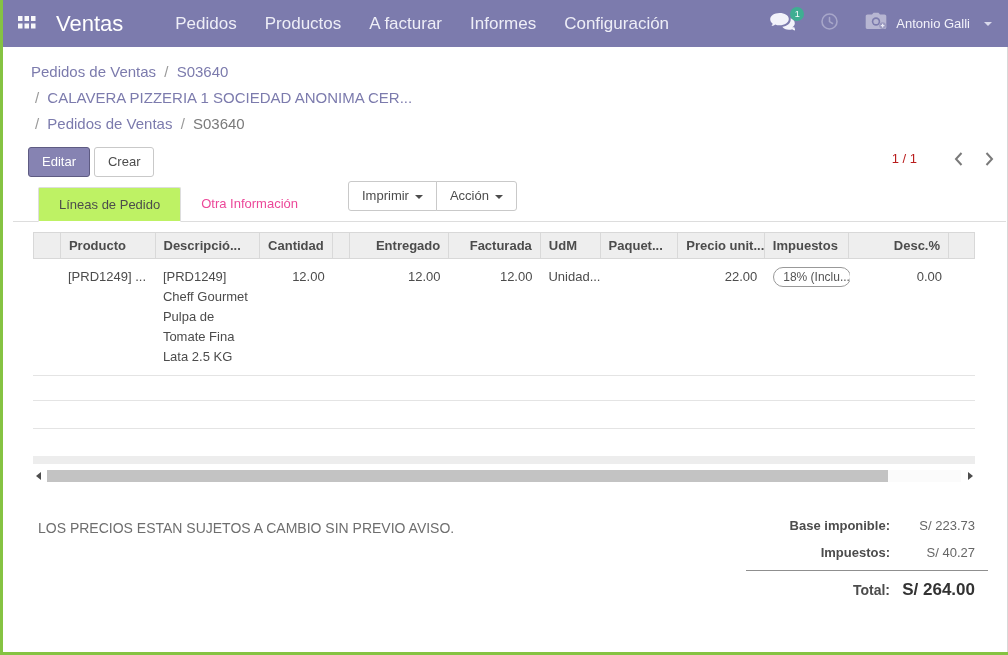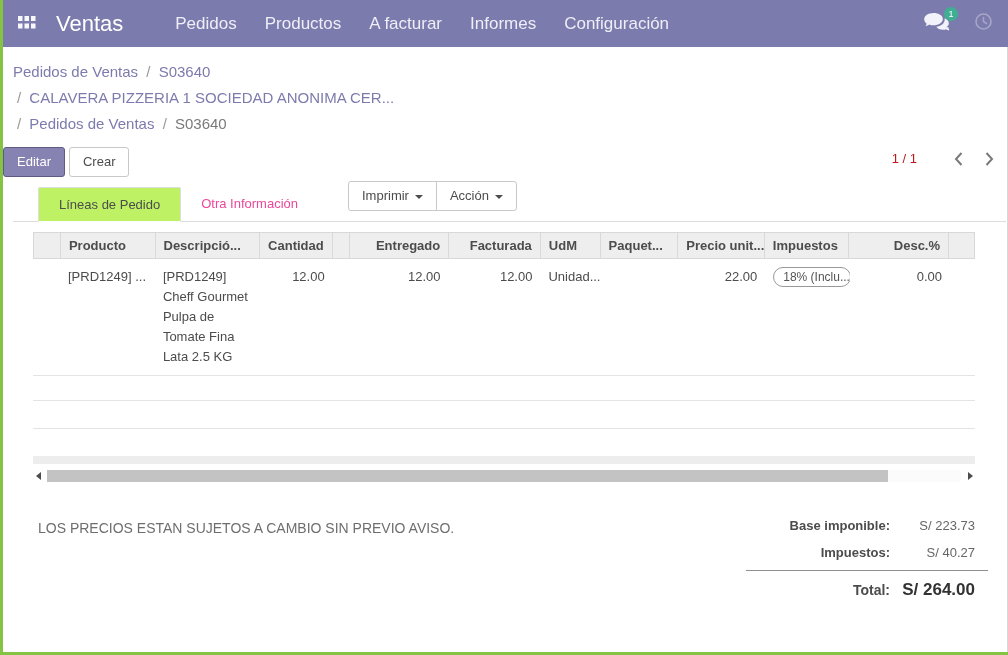--- a/index.html
+++ b/index.html
@@ -19,29 +19,29 @@
   .msg-wrap { position:relative; cursor:pointer; }
   .badge { position:absolute; top:-6px; right:-9px; min-width:14px; height:14px; border-radius:8px;
            background:#3fae92; color:#fff; font-size:9px; line-height:14px; text-align:center; padding:0 3px; }
   .user-area { display:flex; align-items:center; gap:8px; cursor:pointer; }
   .user-name { color:#f2f2fa; font-size:13px; }
   .caret { display:inline-block; width:0; height:0; border-left:4px solid transparent;
            border-right:4px solid transparent; border-top:4px solid #4c4c4c; margin-left:6px; vertical-align:middle; }
   .caret.light { border-top-color:#d9d9ec; }
 
   
-  .breadcrumbs { padding:12px 0 0 10px; font-size:15px; }
+  .breadcrumbs { padding:12px 0 0 10px; font-size:15px;margin-left:18px; }
   .breadcrumbs .line { line-height:26px; white-space:nowrap; }
   .bc-link { color:#7c7bad; cursor:pointer; }
   .bc-sep { color:#999; padding:0 4px; }
   .bc-current { color:#7a7a7a; }
 
   
   .control-panel { position:relative; height:50px; }
-  .left-buttons { position:absolute; left:0; top:10px; display:flex; gap:4px; }
+  .left-buttons { position:absolute; left:25px; top:10px; display:flex; gap:4px; }
   .center-buttons { position:absolute; left:345px; top:10px; display:flex;margin-top:34px; }
   .btn { font-size:13px; padding:6px 13px; border:1px solid #c9c9c9; border-radius:3px;
          background:#fff; color:#4c4c4c; cursor:pointer; line-height:16px; }
   .btn-primary { background:#8683b2; border-color:#5e5b82; color:#fff; }
   .btn-group .btn { border-radius:0; margin-left:-1px; }
   .btn-group .btn:first-child { border-radius:3px 0 0 3px; margin-left:0; }
   .btn-group .btn:last-child { border-radius:0 3px 3px 0; }
   .pager { position:absolute; right:14px; top:14px; display:flex; align-items:center; gap:22px; }
   .pager-count { font-size:13px; color:#b91c1c; margin-right:15px; }
   .pager-arrow { cursor:pointer; display:flex; align-items:center; }
@@ -129,20 +129,33 @@
           </svg>
         </span>
         <span class="badge">1</span>
       </div>
       <div>
         <svg width="17" height="17" viewBox="0 0 17 17">
           <circle cx="8.5" cy="8.5" r="7.5" fill="none" stroke="#a7a6c9" stroke-width="1.6"></circle>
           <path d="M8.5 4.5v4.2l3 1.8" fill="none" stroke="#a7a6c9" stroke-width="1.5" stroke-linecap="round"></path>
         </svg>
       </div>
+      <div class="user-area">
+        <span>
+          <svg width="24" height="19" viewBox="0 0 24 19">
+            <path d="M8 2.5 9.5.8h5L16 2.5h4.5c1 0 1.8.8 1.8 1.8v11c0 1-.8 1.8-1.8 1.8h-17c-1 0-1.8-.8-1.8-1.8v-11c0-1 .8-1.8 1.8-1.8H8z" fill="#b7b6d2"></path>
+            <circle cx="12" cy="9.5" r="4.2" fill="#7c7bad"></circle>
+            <circle cx="12" cy="9.5" r="2.6" fill="#b7b6d2"></circle>
+            <circle cx="18.6" cy="13.6" r="3.4" fill="#9a99bf"></circle>
+            <path d="M18.6 11.8v3.6M16.8 13.6h3.6" stroke="#e8e8f4" stroke-width="1.2"></path>
+          </svg>
+        </span>
+        <span class="user-name">Antonio Galli</span>
+        <span class="caret light"></span>
+      </div>
     </div>
   </div>
   <div class="right-edge"></div>
 
   <div class="breadcrumbs">
     <div class="line">
       <span class="bc-link">Pedidos de Ventas</span>
       <span class="bc-sep">/</span>
       <span class="bc-link">S03640</span>
     </div>

